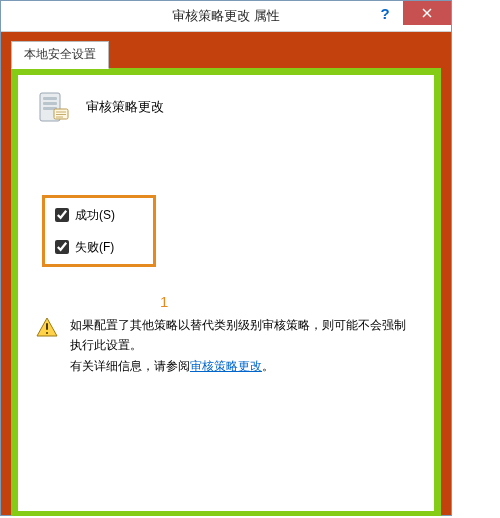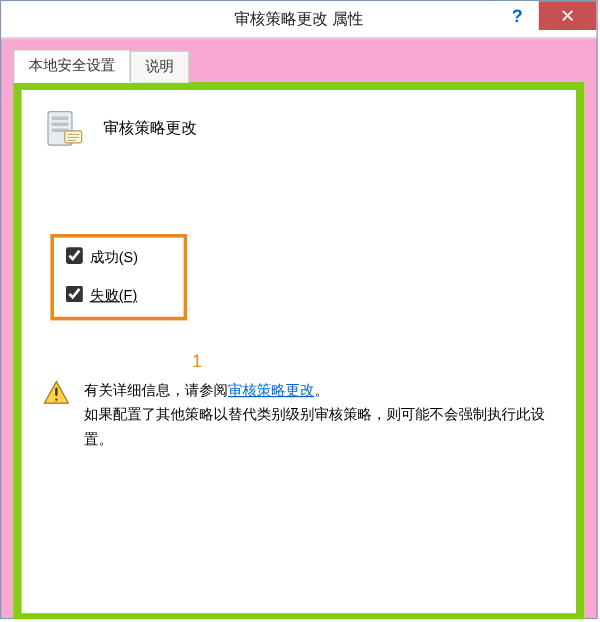--- a/index.html
+++ b/index.html
@@ -5,24 +5,24 @@
   html, body {
     margin: 0;
     padding: 0;
     font-family: "Microsoft YaHei", "Segoe UI", Tahoma, sans-serif;
     font-size: 12px;
     color: #000;
     background: #fff;
   }
   .window {
     position: relative;
-    width: 498px;
+    width: 452px;
     height: 516px;
     border: 1px solid #7a9ab8;
-    background: #f9a8d4;
+    background: #c2410c;
     box-sizing: border-box;
   }
   
   .titlebar {
     position: relative;
     height: 30px;
     background: #fff;
     border-bottom: 1px solid #d0d0d0;
     display: flex;
     align-items: center;
@@ -125,27 +125,26 @@
   }
   .highlight-box {
     border: 3px solid #e58a1f;
     width: 114px;
     padding: 8px 10px 8px 10px;
     margin-left: 6px;
     box-sizing: border-box;
   }
   .check-row {
     display: flex;
-    align-items: flex-start;
+    align-items: center;
     gap: 6px;
     height: 18px;
   }
   .check-row + .check-row {
     margin-top: 14px;
-    text-decoration: underline;
   }
   .check-row input[type=checkbox] {
     width: 14px;
     height: 14px;
     margin: 0;
     accent-color: #333;
   }
   .annot-1 {
     position: absolute;
     color: #e58a1f;
@@ -191,21 +190,20 @@
           <line x1="1" y1="1" x2="9" y2="9" stroke="#fff" stroke-width="1.4"></line>
           <line x1="9" y1="1" x2="1" y2="9" stroke="#fff" stroke-width="1.4"></line>
         </svg>
       </div>
     </div>
   </div>
 
   <div class="tab-area">
     <div class="tab-strip">
       <div class="tab active">本地安全设置</div>
-      <div class="tab">说明</div>
     </div>
 
     <div class="tab-panel">
 
       <div class="header-row">
         <div class="server-icon-wrap">
           <svg viewBox="0 0 36 36" width="36" height="36">
             <rect x="4" y="4" width="20" height="28" rx="2" fill="#e8ecef" stroke="#9aa6b2" stroke-width="1"></rect>
             <rect x="7" y="8" width="14" height="3" rx="1" fill="#b9c4cd"></rect>
             <rect x="7" y="13" width="14" height="3" rx="1" fill="#b9c4cd"></rect>
@@ -235,23 +233,23 @@
 
       <div class="warn-block">
         <div class="warn-icon">
           <svg viewBox="0 0 22 20" width="22" height="20">
             <polygon points="11,1 21,19 1,19" fill="#ffd24a" stroke="#9c7b12" stroke-width="1"></polygon>
             <rect x="10" y="6" width="2" height="7" rx="1" fill="#4a3a00"></rect>
             <rect x="10" y="15" width="2" height="2" rx="1" fill="#4a3a00"></rect>
           </svg>
         </div>
         <div class="warn-text">
+          <div>如果配置了其他策略以替代类别级别审核策略，则可能不会强制执行此设置。</div>
           <div>
             <span>有关详细信息，请参阅</span><a>审核策略更改</a><span>。</span>
           </div>
-          <div>如果配置了其他策略以替代类别级别审核策略，则可能不会强制执行此设置。</div>
         </div>
       </div>
 
     </div>
   </div>
 
 </div>
 
 </body></html>

